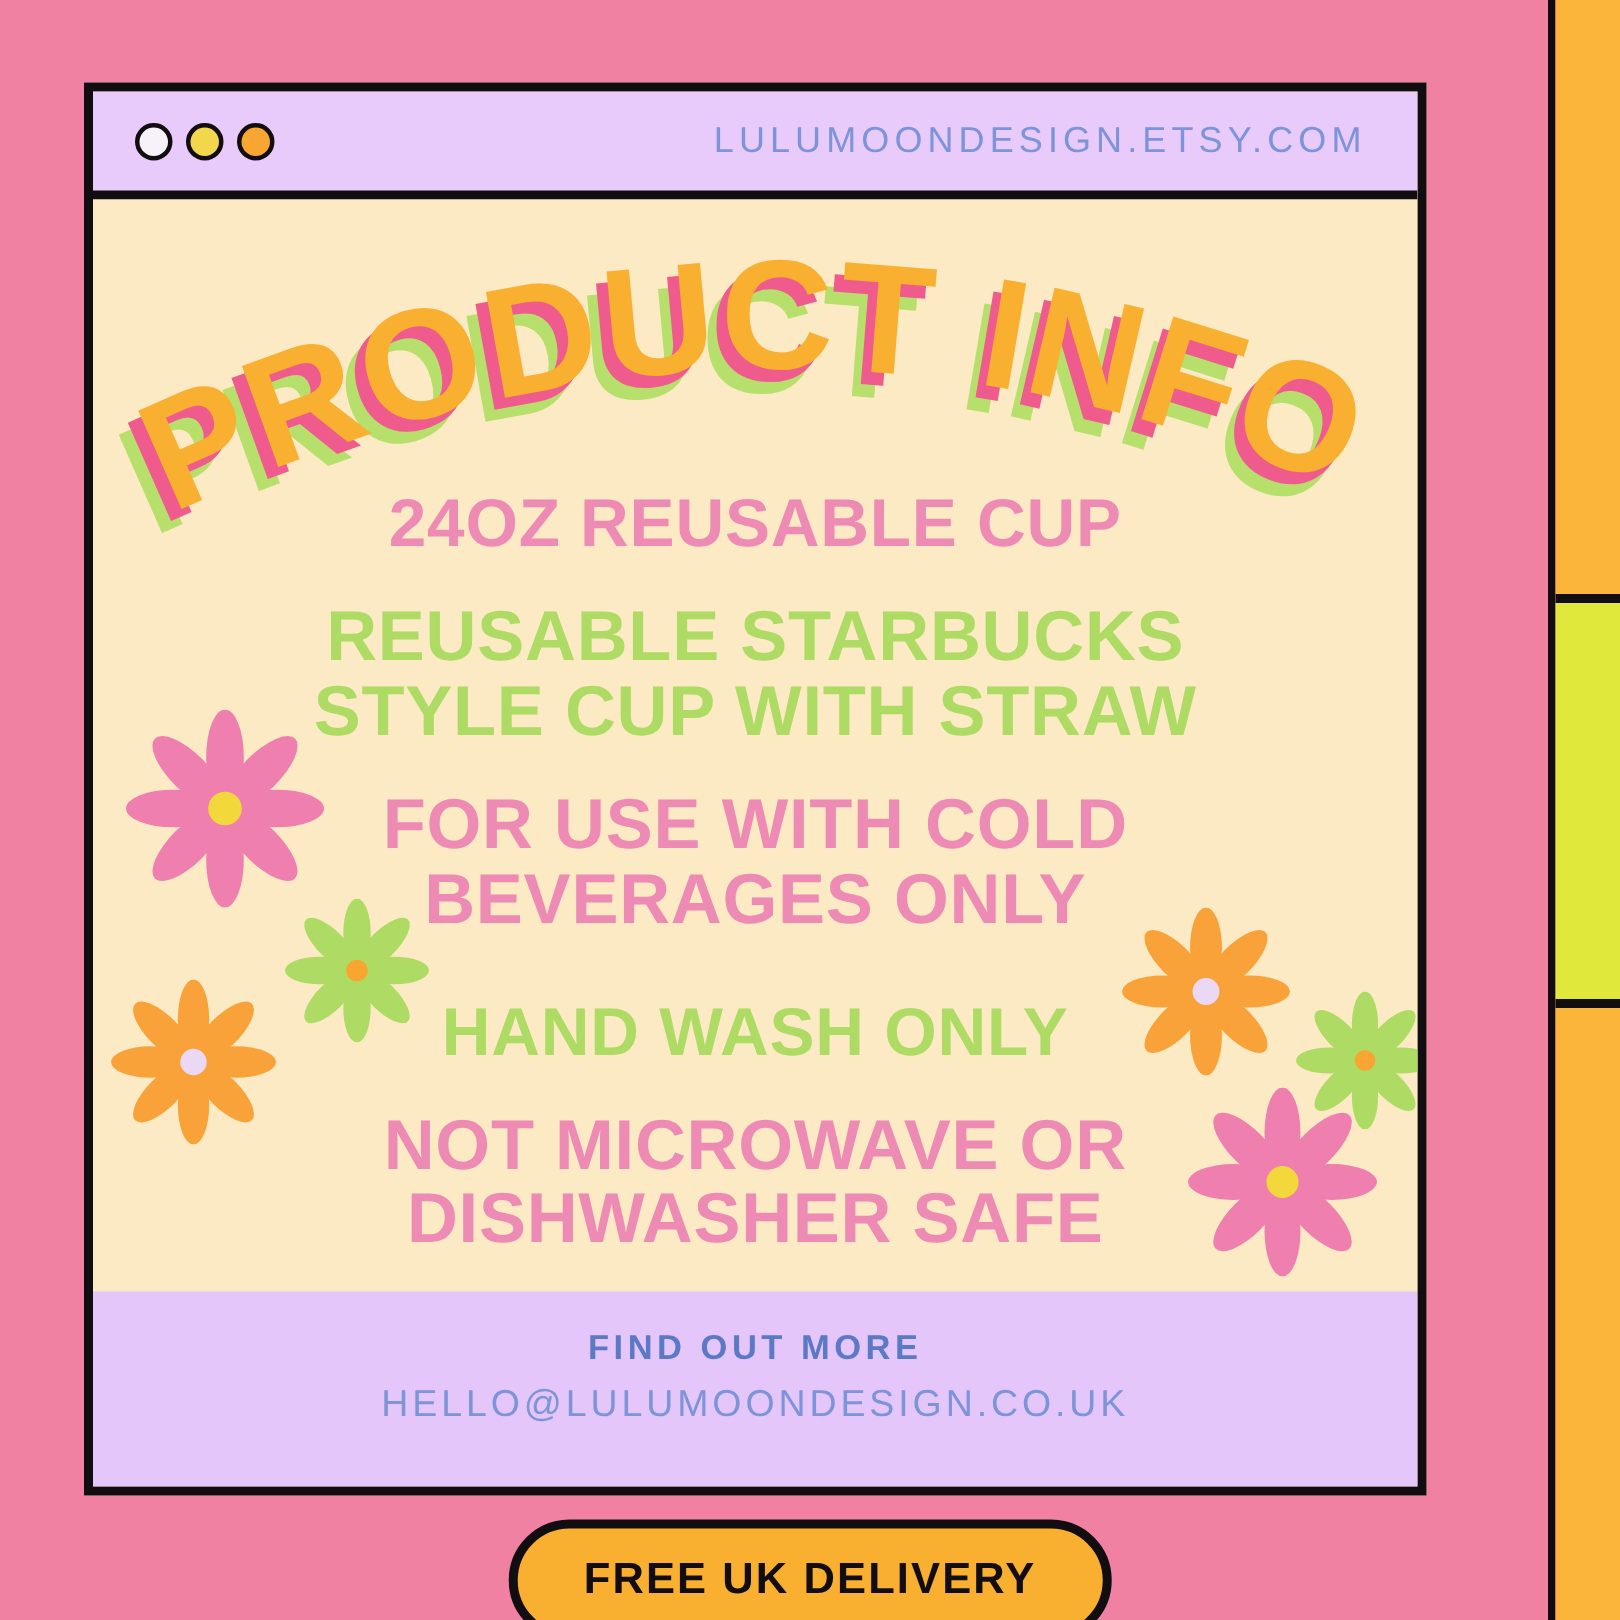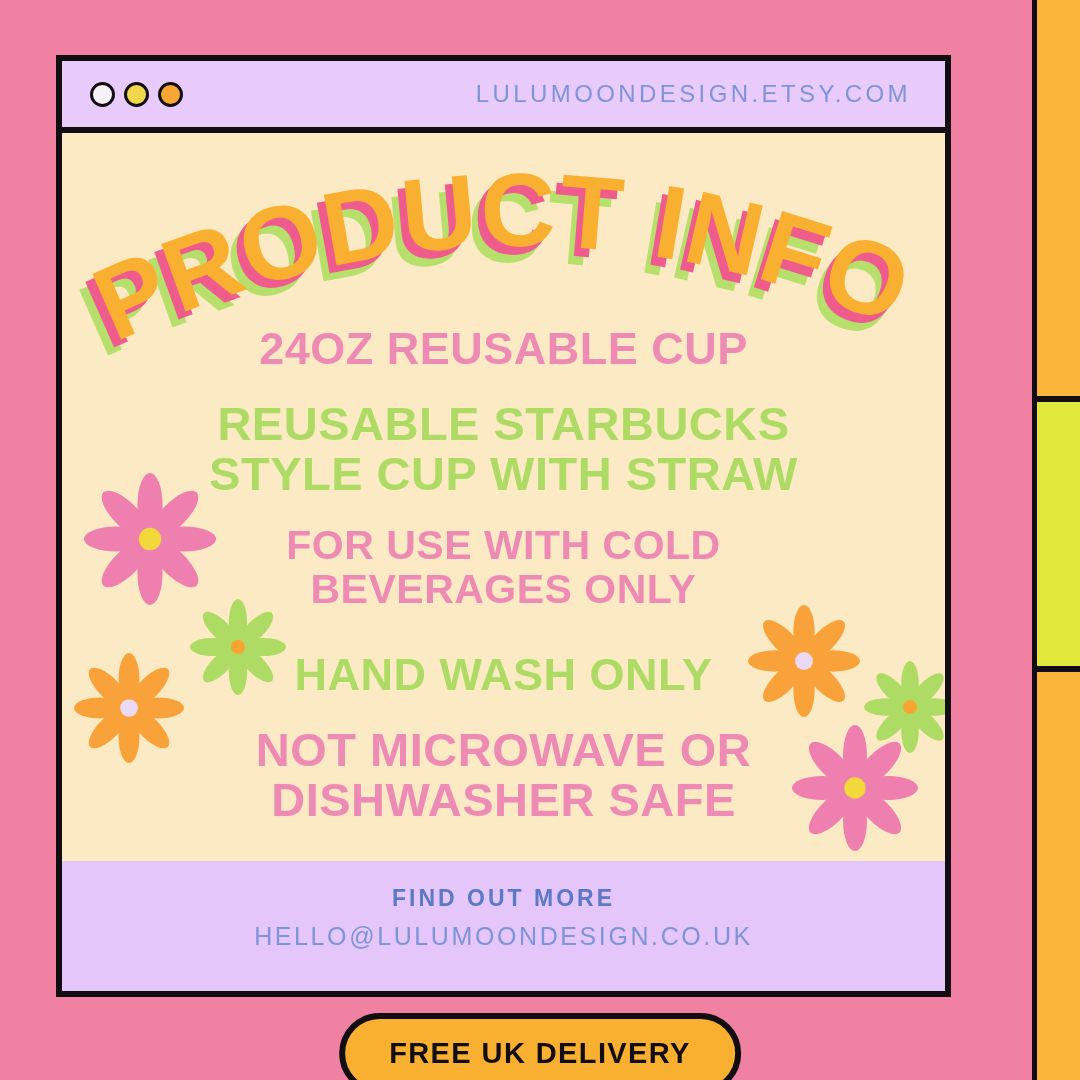--- a/index.html
+++ b/index.html
@@ -131,21 +131,21 @@
     font-weight: bold;
     line-height: 1.06;
     letter-spacing: 0.5px;
     white-space: pre-line;
   }
   .info-line.pink  { color: #EE8BB4; }
   .info-line.green { color: #AEDB63; }
 
   .ln-0 { font-size: 45px; margin-bottom: 26px; }
   .ln-1 { font-size: 47px; margin-bottom: 26px; }
-  .ln-2 { font-size: 41px; margin-bottom: 22px; }
+  .ln-2 { font-size: 47px; margin-bottom: 22px; }
   .ln-3 { font-size: 45px; margin-bottom: 26px; margin-top: 40px; }
   .ln-4 { font-size: 47px; margin-bottom: 0; }
 
   
   .flower {
     position: absolute;
     z-index: 1;
   }
   .flower svg { display: block; }
 

